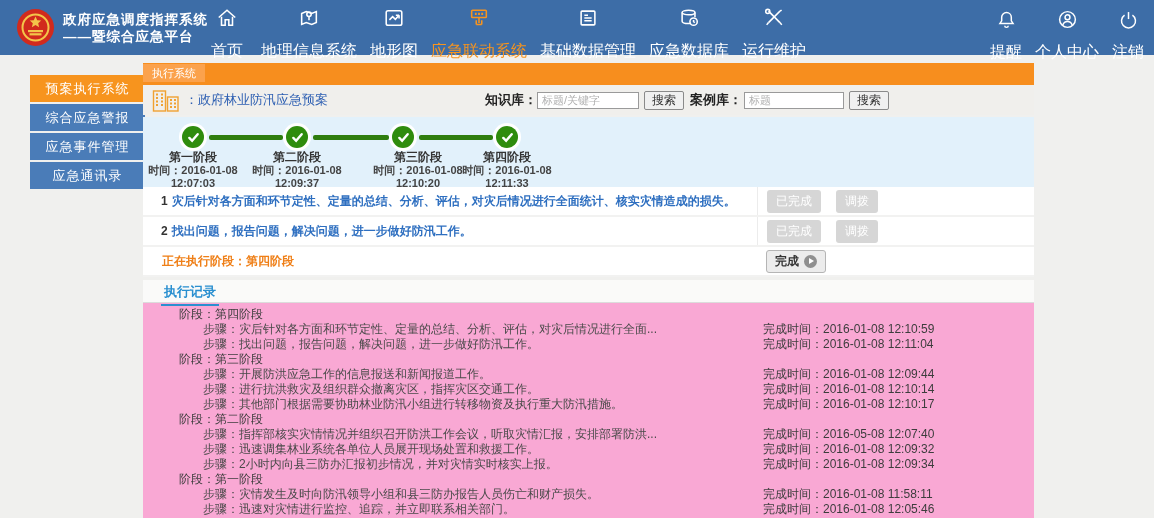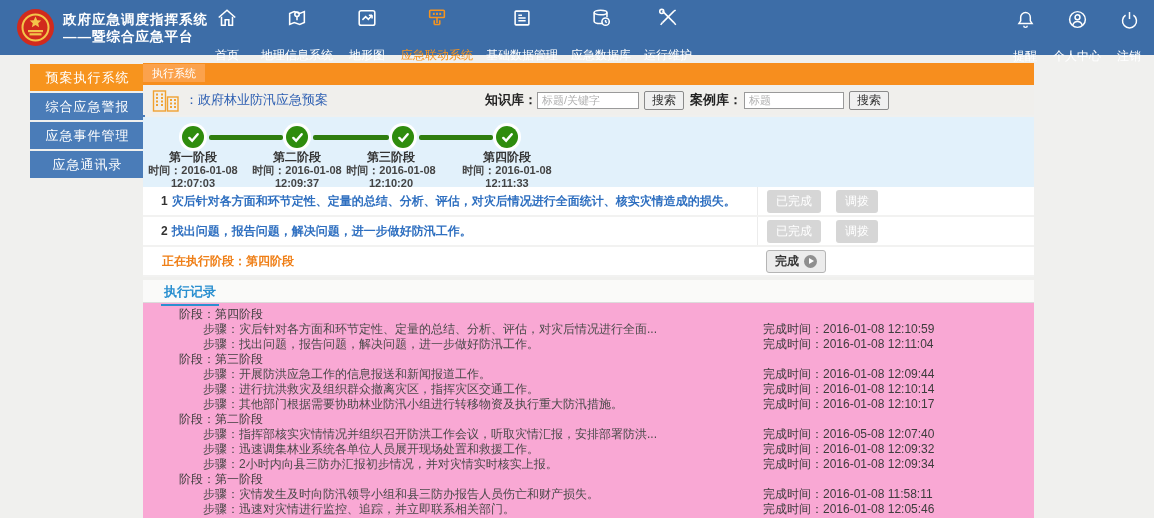--- a/index.html
+++ b/index.html
@@ -10,27 +10,27 @@
     position:relative;
     overflow:hidden;
   }
   
   .topbar { position:absolute; top:0; left:0; width:1154px; height:55px; background:#3d6da7; }
   .logo { position:absolute; left:16px; top:8px; width:39px; height:39px; }
   .brand { position:absolute; left:63px; top:11px; color:#fff; font-size:13.5px; font-weight:bold; line-height:17px; letter-spacing:1px; }
   .nav { position:absolute; left:206px; top:7px; display:flex; gap:13px; }
   .nav-item { display:flex; flex-direction:column; align-items:center; color:#fff; cursor:pointer; min-width:42px; }
   .nav-item svg { stroke:#fff; }
-  .nav-item .lbl { font-size:12px; margin-top:14px; white-space:nowrap; }
+  .nav-item .lbl { font-size:16px; margin-top:8px; white-space:nowrap; }
   .nav-item.active { color:#f7941e; }
   .nav-item.active svg { stroke:#f7941e; }
   .usermenu { position:absolute; right:10px; top:9px; display:flex; gap:13px; }
   .usermenu .nav-item { min-width:30px; }
   
-  .sidebar { position:absolute; left:30px; top:64px; width:115px; }
+  .sidebar { position:absolute; left:30px; top:75px; width:115px; }
   .side-item { height:27px; line-height:27px; background:#4a7cb8; color:#fff; text-align:center;
                font-size:13px; margin-bottom:2px; cursor:pointer; letter-spacing:1px; }
   .side-item.active { background:#f7941e; }
   
   .main { position:absolute; left:143px; top:63px; width:891px; }
   .tabbar { height:22px; background:#f78e1e; }
   .tab { display:inline-block; height:18px; line-height:18px; padding:0 9px; background:#fba24c;
          color:#fff; font-size:11px; cursor:pointer; }
   .titlerow { height:30px; background:#f0efec; position:relative; display:flex; align-items:center; }
   .plan-title { color:#2d5fb2; font-weight:normal; font-size:13px; margin-left:5px; }
@@ -268,21 +268,21 @@
     <div class="tl-label" style="left:-15px;">
       <div class="nm">第一阶段</div>
       <div class="tm">时间：2016-01-08</div>
       <div class="tm">12:07:03</div>
     </div>
     <div class="tl-label" style="left:89px;">
       <div class="nm">第二阶段</div>
       <div class="tm">时间：2016-01-08</div>
       <div class="tm">12:09:37</div>
     </div>
-    <div class="tl-label" style="left:183px;">
+    <div class="tl-label" style="left:210px;">
       <div class="nm">第三阶段</div>
       <div class="tm">时间：2016-01-08</div>
       <div class="tm">12:10:20</div>
     </div>
     <div class="tl-label" style="left:299px;">
       <div class="nm">第四阶段</div>
       <div class="tm">时间：2016-01-08</div>
       <div class="tm">12:11:33</div>
     </div>
   </div>

